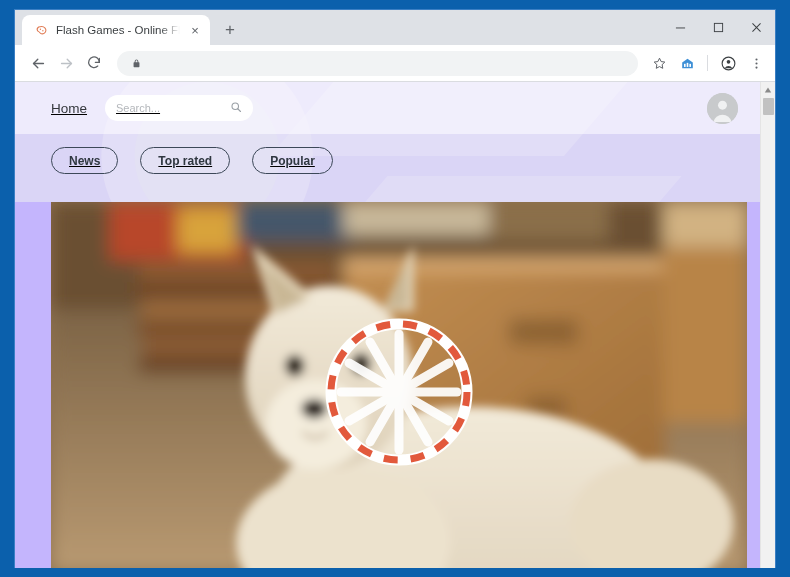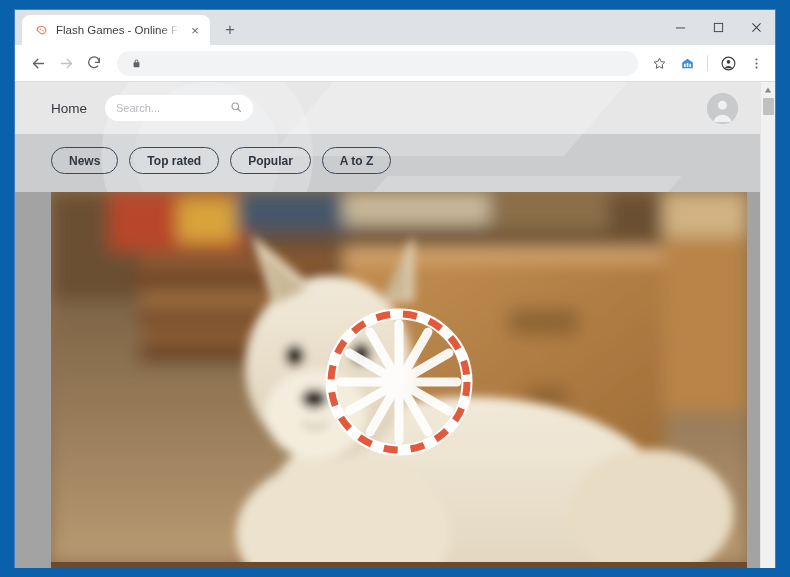--- a/index.html
+++ b/index.html
@@ -148,21 +148,22 @@
     flex: 1 1 auto;
     background: #eceff1;
     position: relative;
     display: flex;
     overflow: hidden;
   }
   .pagearea {
     flex: 1 1 auto;
     position: relative;
     overflow: hidden;
-    background: #a3a3a3;
+    background: #c4b5fd;
+    text-decoration: underline;
   }
 
   
   .watermark {
     position: absolute;
     left: 0; top: -46px;
     width: 100%; height: 240px;
     pointer-events: none;
     z-index: 0;
     opacity: 0.5;
@@ -213,23 +214,23 @@
     background: #c8cacc;
     display: flex; align-items: center; justify-content: center;
     flex: 0 0 auto;
     overflow: hidden;
   }
 
   
   .catbar {
     position: relative;
     z-index: 2;
-    padding: 13px 0 18px 36px;
-    display: flex;
-    gap: 11px;
+    padding: 13px 0 28px 36px;
+    display: flex;
+    gap: 22px;
     background: rgba(236,239,241,0.55);
   }
   .pill {
     height: 27px;
     border: 1.4px solid #3c4858;
     border-radius: 14px;
     display: flex;
     align-items: center;
     justify-content: center;
     padding: 0 17px;
@@ -435,21 +436,20 @@
               <circle cx="16" cy="12.6" r="4.6" fill="#f0f1f2"></circle>
               <path d="M6.6 30 a9.6 9.6 0 0 1 18.8 0 z" fill="#f0f1f2"></path>
             </svg>
           </div>
         </div>
 
         <div class="catbar">
           <div class="pill">News</div>
           <div class="pill">Top rated</div>
           <div class="pill">Popular</div>
-          <div class="pill">A to Z</div>
         </div>
 
         <div class="hero">
 
           <svg class="hero-photo" viewBox="0 0 714 380" preserveAspectRatio="xMidYMid slice">
             <defs>
               <filter id="blr" x="-12%" y="-12%" width="124%" height="124%">
                 <feGaussianBlur stdDeviation="9"></feGaussianBlur>
               </filter>
               <filter id="blr2" x="-12%" y="-12%" width="124%" height="124%">

